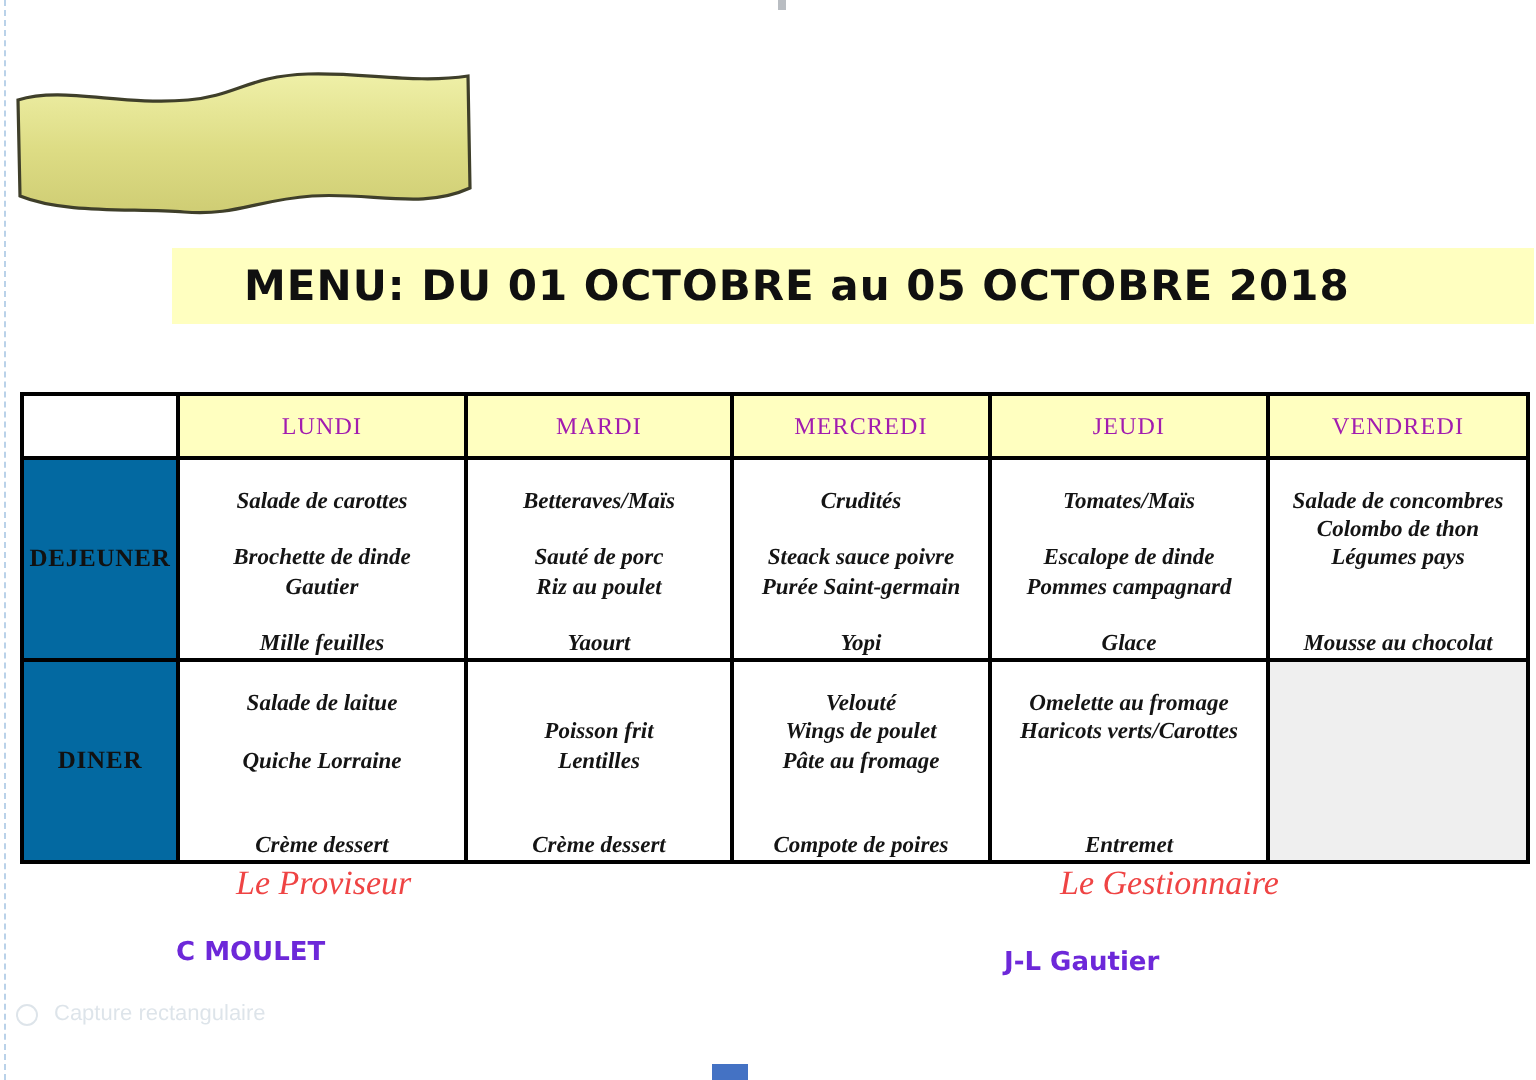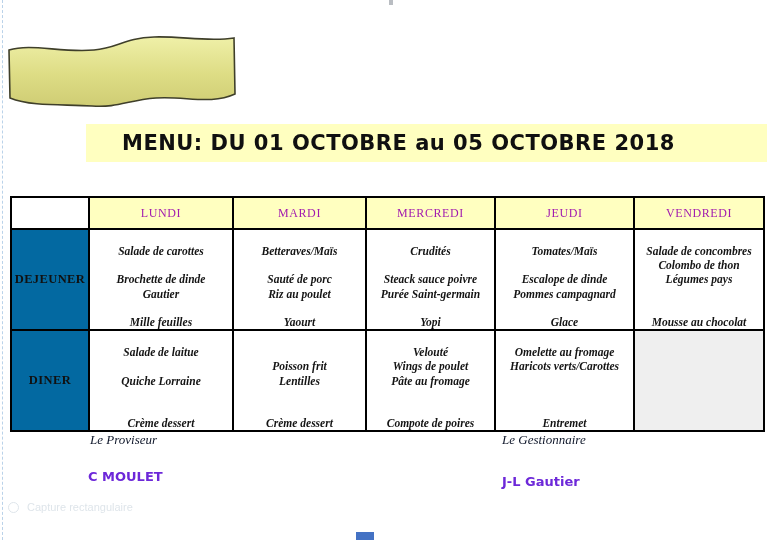--- a/index.html
+++ b/index.html
@@ -50,22 +50,23 @@
   td.cell.grey{background:#efefef;}
   td.cell .lines{padding-top:14px;}
   .line{
     height:14.2px;line-height:14.2px;font-size:11.5px;
     font-weight:bold;font-style:italic;color:#141414;white-space:nowrap;overflow:visible;
   }
   tr.dej td{height:87px;}
   tr.din td{height:89px;}
   
   .sig-title{
-    position:absolute;font-style:italic;font-size:13px;color:#0f172a;
+    position:absolute;font-style:italic;font-size:17px;color:#ef4444;
     font-family:"Liberation Serif","DejaVu Serif",serif;
+    margin-left:28px;
   }
   .sig-name{
     position:absolute;font-family:"DejaVu Sans","Liberation Sans",sans-serif;
     font-weight:bold;font-size:13px;color:#6d28d9;
   }
   .sig-title.left{left:90px;top:432px;}
   .sig-name.left{left:88px;top:469px;}
   .sig-title.right{left:502px;top:432px;}
   .sig-name.right{left:502px;top:474px;text-align:center;}
   

